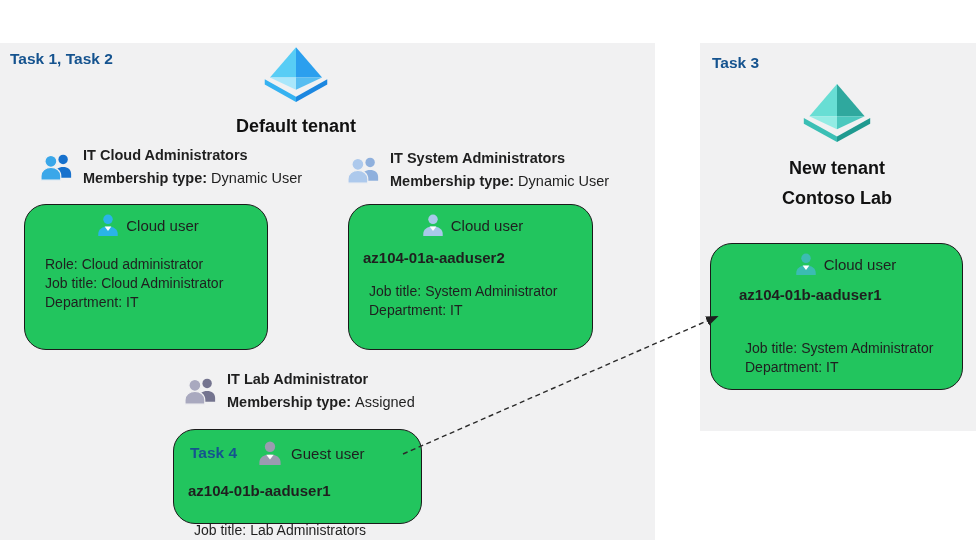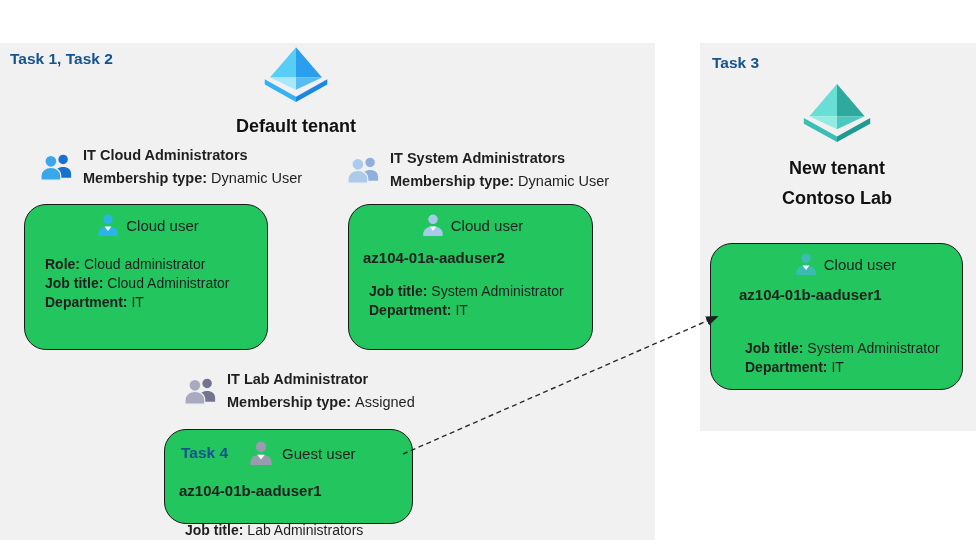--- a/index.html
+++ b/index.html
@@ -41,21 +41,21 @@
   }
   .card-head{
     display:flex;align-items:center;justify-content:center;gap:7px;
     height:28px;font-size:15px;white-space:nowrap;
   }
   .card-head.guest{justify-content:flex-start;padding-left:2px;gap:9px;height:30px;}
   .task-inline{font-size:15.5px;font-weight:700;color:#15538f;margin-right:12px;}
   .card-name{font-size:15px;font-weight:700;margin-top:10px;white-space:nowrap;}
   .card-fields{margin-top:16px;}
   .fline{font-size:14px;line-height:19px;white-space:nowrap;}
-  .fline b{font-weight:700;margin-right:4px;padding-left:6px;}
+  .fline b{font-weight:400;margin-right:4px;padding-left:6px;}
 
   .card-guest{padding-top:8px;}
   .card-guest .card-name{margin-top:14px;}
   .card-guest .card-fields{margin-top:22px;}
   .card-right{padding-left:28px;}
   .card-right .card-name{margin-top:8px;}
   .card-right .card-fields{margin-top:36px;}
 
   .arrow-overlay{position:absolute;left:0;top:0;pointer-events:none;}
 </style>
@@ -165,21 +165,21 @@
       </svg>
       <span>Cloud user</span>
     </div>
     <div class="card-name">az104-01a-aaduser2</div>
     <div class="card-fields">
       <div class="fline"><b>Job title:</b><span>System Administrator</span></div>
       <div class="fline"><b>Department:</b><span>IT</span></div>
     </div>
   </div>
 
-  <div class="card card-guest" style="left:164px;top:386px;width:249px;height:95px;">
+  <div class="card card-guest" style="left:173px;top:386px;width:249px;height:95px;">
     <div class="card-head guest">
       <span class="task-inline">Task 4</span>
       <svg width="24" height="25" viewBox="0 0 26 27">
         <circle cx="13" cy="6.2" r="5.6" fill="#9b9bb0"></circle>
         <path d="M1.5,26 v-2.5 c0,-5.8 5,-8.8 11.5,-8.8 s11.5,3 11.5,8.8 V26 z" fill="#9b9bb0"></path>
         <polygon points="9,14.8 17,14.8 13,20" fill="#ffffff"></polygon>
       </svg>
       <span>Guest user</span>
     </div>
     <div class="card-name">az104-01b-aaduser1</div>

